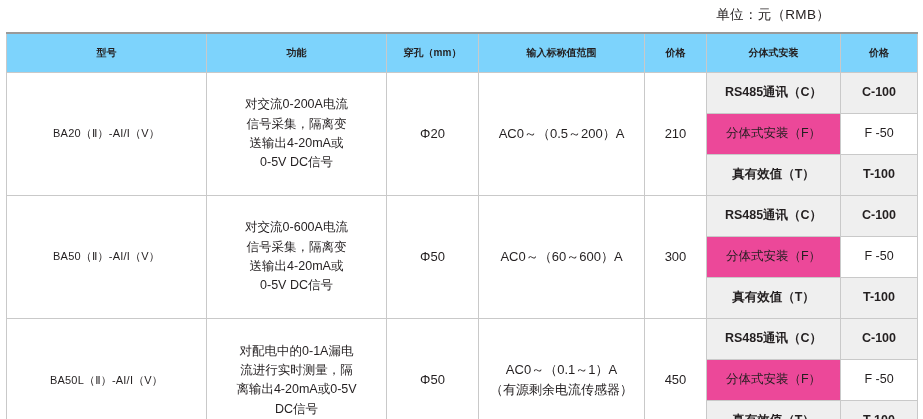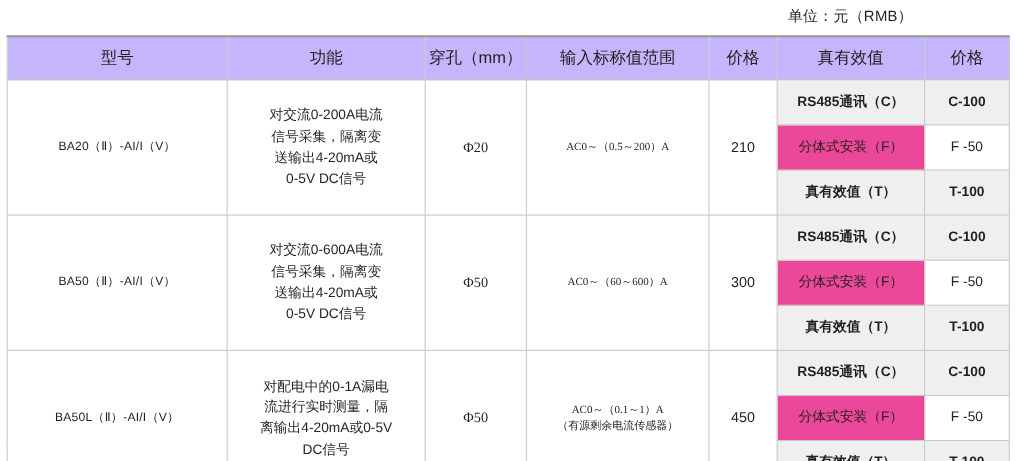--- a/index.html
+++ b/index.html
@@ -39,24 +39,24 @@
   }
   table.spec th,
   table.spec td {
     border: 1px solid #c9c9c9;
     text-align: center;
     vertical-align: middle;
     padding: 2px 3px;
     line-height: 1.55;
   }
   table.spec thead th {
-    background: #c4b5fd;
+    background: #7dd3fc;
     height: 34px;
-    font-weight: normal;
-    font-size: 15px;
+    font-weight: bold;
+    font-size: 10px;
   }
   table.spec thead th.top-line {
     border-top: 2px solid #9a9a9a;
   }
   .col-model   { width: 200px; }
   .col-func    { width: 180px; }
   .col-hole    { width: 92px;  }
   .col-range   { width: 166px; }
   .col-price   { width: 62px;  }
   .col-opt     { width: 134px; }
@@ -65,22 +65,22 @@
   td.model-cell {
     font-size: 11px;
     letter-spacing: 0.2px;
   }
   td.func-cell {
     font-size: 12.5px;
     padding: 6px 8px;
     line-height: 1.7;
   }
   td.func-cell .ln { display: block; white-space: nowrap; text-align: center; }
-  td.hole-cell { font-size: 13px; font-family: Liberation Serif, serif; }
-  td.range-cell { font-size: 10px; line-height: 1.7; font-family: Liberation Serif, serif; }
+  td.hole-cell { font-size: 13px; }
+  td.range-cell { font-size: 13px; line-height: 1.7; }
   td.range-cell .ln { display: block; white-space: nowrap; }
   td.price-cell { font-size: 13px; }
   td.opt-cell {
     font-size: 12.5px;
     height: 36px;
     background: #ec4899;
   }
   td.opt-cell.shaded,
   td.optp-cell.shaded {
     background: #efefef;
@@ -115,21 +115,21 @@
       <col class="col-opt">
       <col class="col-optp">
     </colgroup>
     <thead>
       <tr>
         <th class="top-line">型号</th>
         <th class="top-line">功能</th>
         <th class="top-line">穿孔（mm）</th>
         <th class="top-line">输入标称值范围</th>
         <th class="top-line">价格</th>
-        <th class="top-line">真有效值</th>
+        <th class="top-line">分体式安装</th>
         <th class="top-line">价格</th>
       </tr>
     </thead>
     <tbody>
         <tr class="group-start">
           <td class="model-cell" rowspan="3">BA20（Ⅱ）-AI/I（V）</td>
           <td class="func-cell" rowspan="3">
             <span class="ln">对交流0-200A电流</span>
             <span class="ln">信号采集，隔离变</span>
             <span class="ln">送输出4-20mA或</span>

